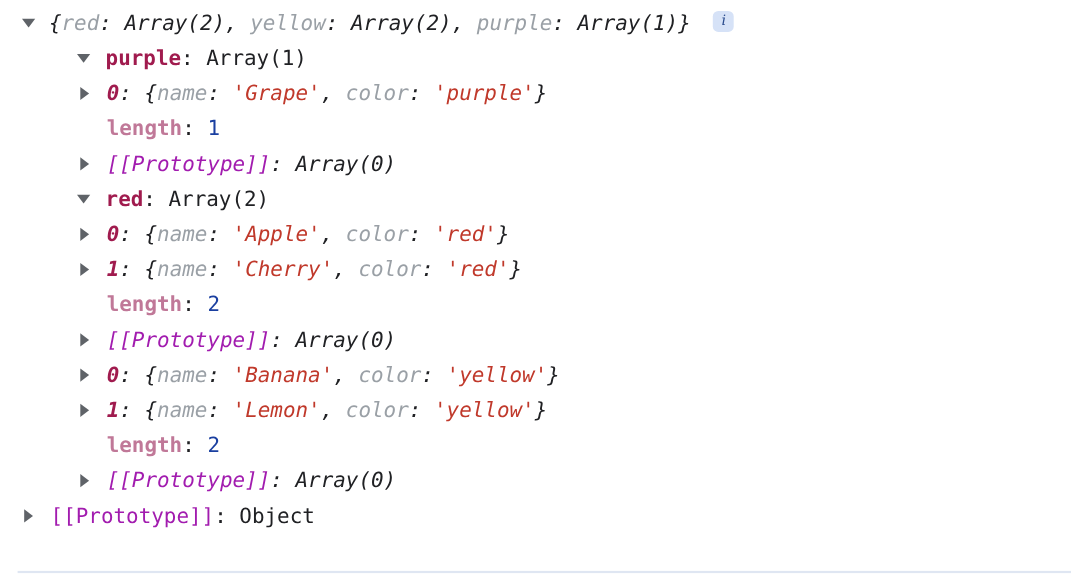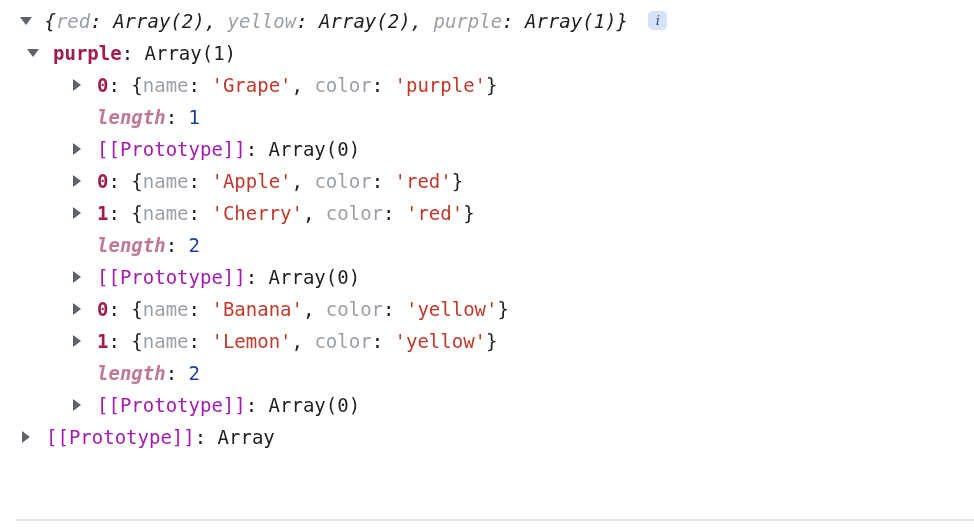--- a/index.html
+++ b/index.html
@@ -30,22 +30,22 @@
   .row {
     height: 32px;
     line-height: 32px;
     white-space: nowrap;
     position: relative;
     display: block;
   }
 
   
   .lvl0 { padding-left: 20px; }
-  .lvl1 { padding-left: 27px; }
-  .lvl2 { padding-left: 71px; }
+  .lvl1 { padding-left: 70px; }
+  .lvl2 { padding-left: 71px; font-style: italic; }
   .lvl2-noarrow { padding-left: 97px; }
 
   .arrow {
     display: inline-block;
     width: 13px;
     height: 32px;
     vertical-align: top;
     position: relative;
     cursor: default;
   }
@@ -68,21 +68,21 @@
     border-bottom: 6.5px solid transparent;
     border-left: 8px solid #5f6368;
     margin-top: -6.5px;
     left: 2px;
   }
 
   .gap { display: inline-block; width: 13px; }
 
   
   .prop        { color: #a01b4e; font-weight: bold; }
-  .prop-dim    { color: #c07898; font-weight: bold; font-style: italic; }
+  .prop-dim    { color: #c07898; font-weight: bold; }
   .internal    { color: #a21caf; }
   .plain       { color: #202124; }
   .punct       { color: #202124; }
   .subprop     { color: #9aa0a6; }
   .str         { color: #c0392b; }
   .num         { color: #1a3fa0; }
 
   .preview {
     font-style: italic;
   }
@@ -126,25 +126,26 @@
     <span class="arrow open"></span>
     <span class="preview"><span class="pval">{</span><span id="hdr-entries"><span class="pkey">red</span><span class="pval">: </span><span class="pval">Array(2)</span><span class="pval">, </span><span class="pkey">yellow</span><span class="pval">: </span><span class="pval">Array(2)</span><span class="pval">, </span><span class="pkey">purple</span><span class="pval">: </span><span class="pval">Array(1)</span></span><span class="pval">}</span></span>
     <span class="info-badge">i</span>
   </div>
 
   <div id="rows-container">
       <div class="row lvl1"><span class="arrow open"></span><span class="gap"></span><span class="prop">purple</span><span class="punct">: </span><span class="plain">Array(1)</span></div>
       <div class="row lvl2"><span class="arrow closed"></span><span class="gap"></span><span class="prop">0</span><span class="punct">: </span><span class="punct">{</span><span class="subprop">name</span><span class="punct">: </span><span class="str">'Grape'</span><span class="punct">, </span><span class="subprop">color</span><span class="punct">: </span><span class="str">'purple'</span><span class="punct">}</span></div>
       <div class="row lvl2-noarrow"><span class="prop-dim">length</span><span class="punct">: </span><span class="num">1</span></div>
       <div class="row lvl2"><span class="arrow closed"></span><span class="gap"></span><span class="internal">[[Prototype]]</span><span class="punct">: </span><span class="plain">Array(0)</span></div>
+      <div class="row lvl1"><span class="arrow open"></span><span class="gap"></span><span class="prop">red</span><span class="punct">: </span><span class="plain">Array(2)</span></div>
       <div class="row lvl2"><span class="arrow closed"></span><span class="gap"></span><span class="prop">0</span><span class="punct">: </span><span class="punct">{</span><span class="subprop">name</span><span class="punct">: </span><span class="str">'Apple'</span><span class="punct">, </span><span class="subprop">color</span><span class="punct">: </span><span class="str">'red'</span><span class="punct">}</span></div>
       <div class="row lvl2"><span class="arrow closed"></span><span class="gap"></span><span class="prop">1</span><span class="punct">: </span><span class="punct">{</span><span class="subprop">name</span><span class="punct">: </span><span class="str">'Cherry'</span><span class="punct">, </span><span class="subprop">color</span><span class="punct">: </span><span class="str">'red'</span><span class="punct">}</span></div>
       <div class="row lvl2-noarrow"><span class="prop-dim">length</span><span class="punct">: </span><span class="num">2</span></div>
       <div class="row lvl2"><span class="arrow closed"></span><span class="gap"></span><span class="internal">[[Prototype]]</span><span class="punct">: </span><span class="plain">Array(0)</span></div>
       <div class="row lvl2"><span class="arrow closed"></span><span class="gap"></span><span class="prop">0</span><span class="punct">: </span><span class="punct">{</span><span class="subprop">name</span><span class="punct">: </span><span class="str">'Banana'</span><span class="punct">, </span><span class="subprop">color</span><span class="punct">: </span><span class="str">'yellow'</span><span class="punct">}</span></div>
       <div class="row lvl2"><span class="arrow closed"></span><span class="gap"></span><span class="prop">1</span><span class="punct">: </span><span class="punct">{</span><span class="subprop">name</span><span class="punct">: </span><span class="str">'Lemon'</span><span class="punct">, </span><span class="subprop">color</span><span class="punct">: </span><span class="str">'yellow'</span><span class="punct">}</span></div>
       <div class="row lvl2-noarrow"><span class="prop-dim">length</span><span class="punct">: </span><span class="num">2</span></div>
       <div class="row lvl2"><span class="arrow closed"></span><span class="gap"></span><span class="internal">[[Prototype]]</span><span class="punct">: </span><span class="plain">Array(0)</span></div>
-      <div class="row lvl0"><span class="arrow closed"></span><span class="gap"></span><span class="internal">[[Prototype]]</span><span class="punct">: </span><span class="plain">Array</span></div>
+      <div class="row lvl0"><span class="arrow closed"></span><span class="gap"></span><span class="internal">[[Prototype]]</span><span class="punct">: </span><span class="plain">Object</span></div>
     </div>
 
   <div class="divider"></div>
 </div>
 
 </body></html>

